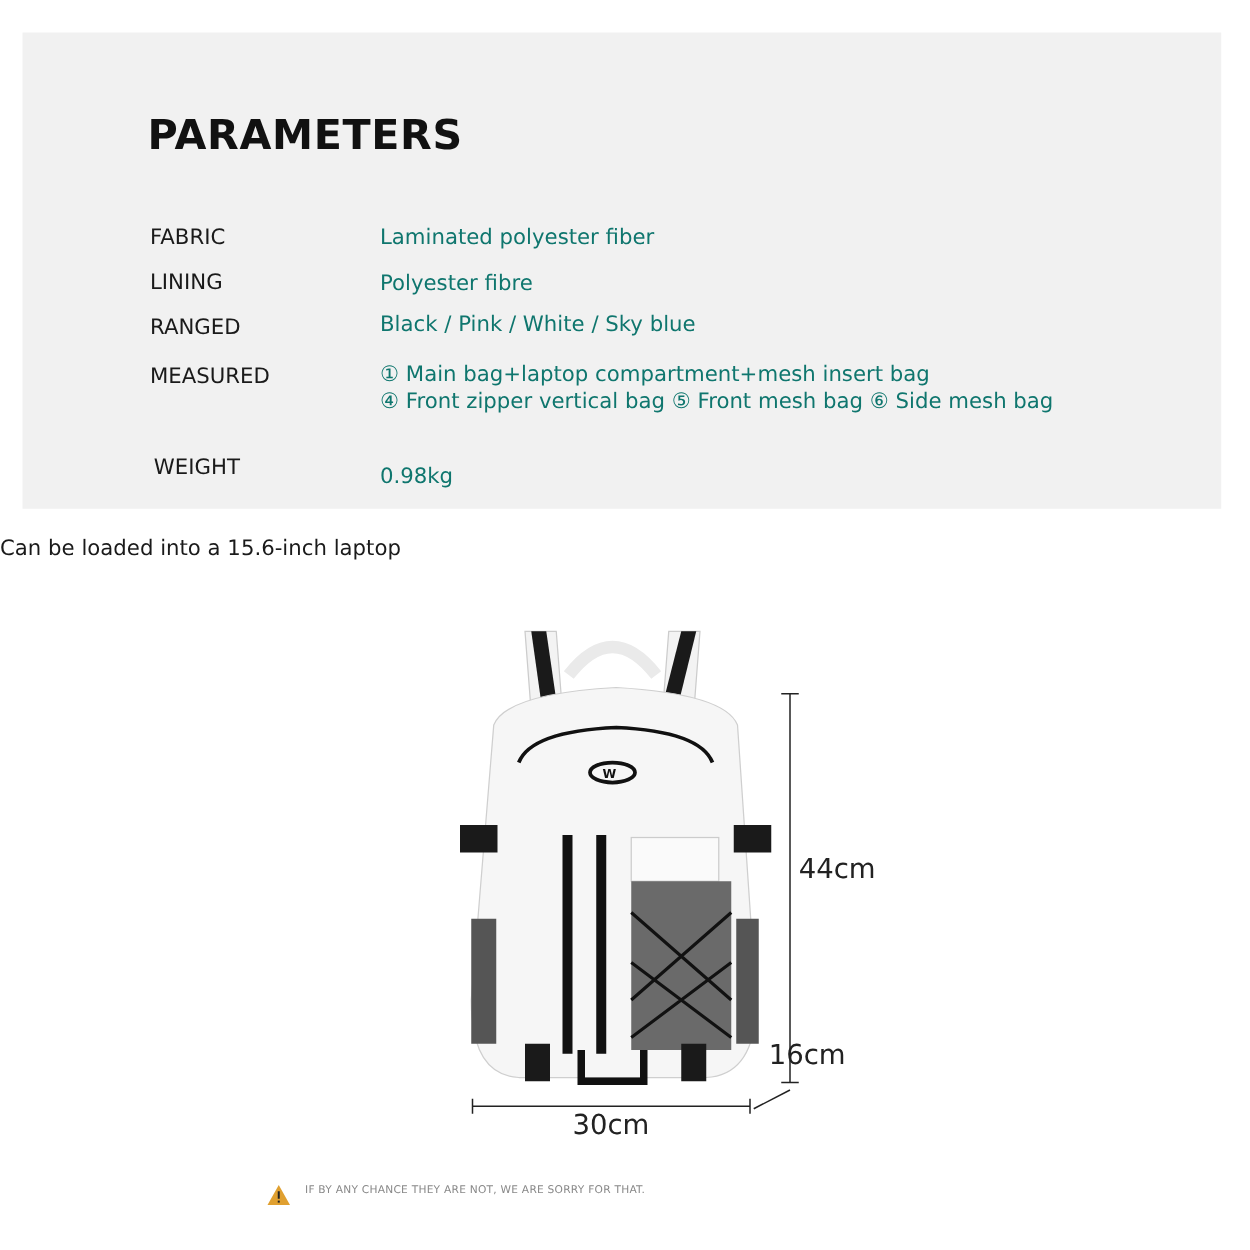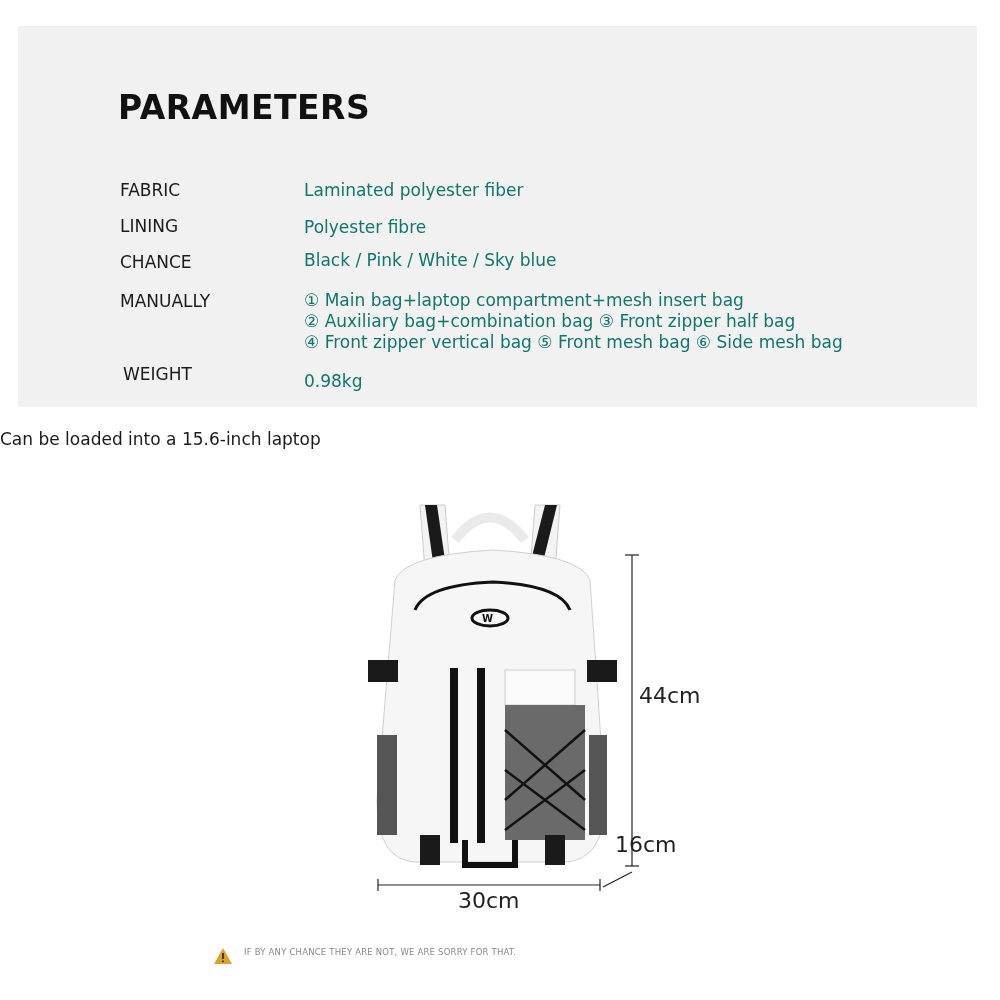--- a/index.html
+++ b/index.html
@@ -19,27 +19,26 @@
 
 <div class="panel"></div>
 <h1 class="title">PARAMETERS</h1>
 
 <div class="row-label" style="top:180px">FABRIC</div>
 <div class="row-value" style="top:180px">Laminated polyester fiber</div>
 
 <div class="row-label" style="top:216px">LINING</div>
 <div class="row-value" style="top:217px">Polyester fibre</div>
 
-<div class="row-label" style="top:252px">CHANCE</div>
+<div class="row-label" style="top:252px">RANGED</div>
 <div class="row-value" style="top:250px">Black / Pink / White / Sky blue</div>
 
-<div class="row-label" style="top:291px">MANUALLY</div>
+<div class="row-label" style="top:291px">MEASURED</div>
 <div class="row-value" style="top:290px">
   <div>① Main bag+laptop compartment+mesh insert bag</div>
-  <div>② Auxiliary bag+combination bag ③ Front zipper half bag</div>
   <div>④ Front zipper vertical bag ⑤ Front mesh bag ⑥ Side mesh bag</div>
 </div>
 
 <div class="row-label" style="top:364px;left:123px">WEIGHT</div>
 <div class="row-value" style="top:371px">0.98kg</div>
 
 <div class="caption">Can be loaded into a 15.6-inch laptop</div>
 
 <svg class="bag" viewBox="0 0 255 375">
 

